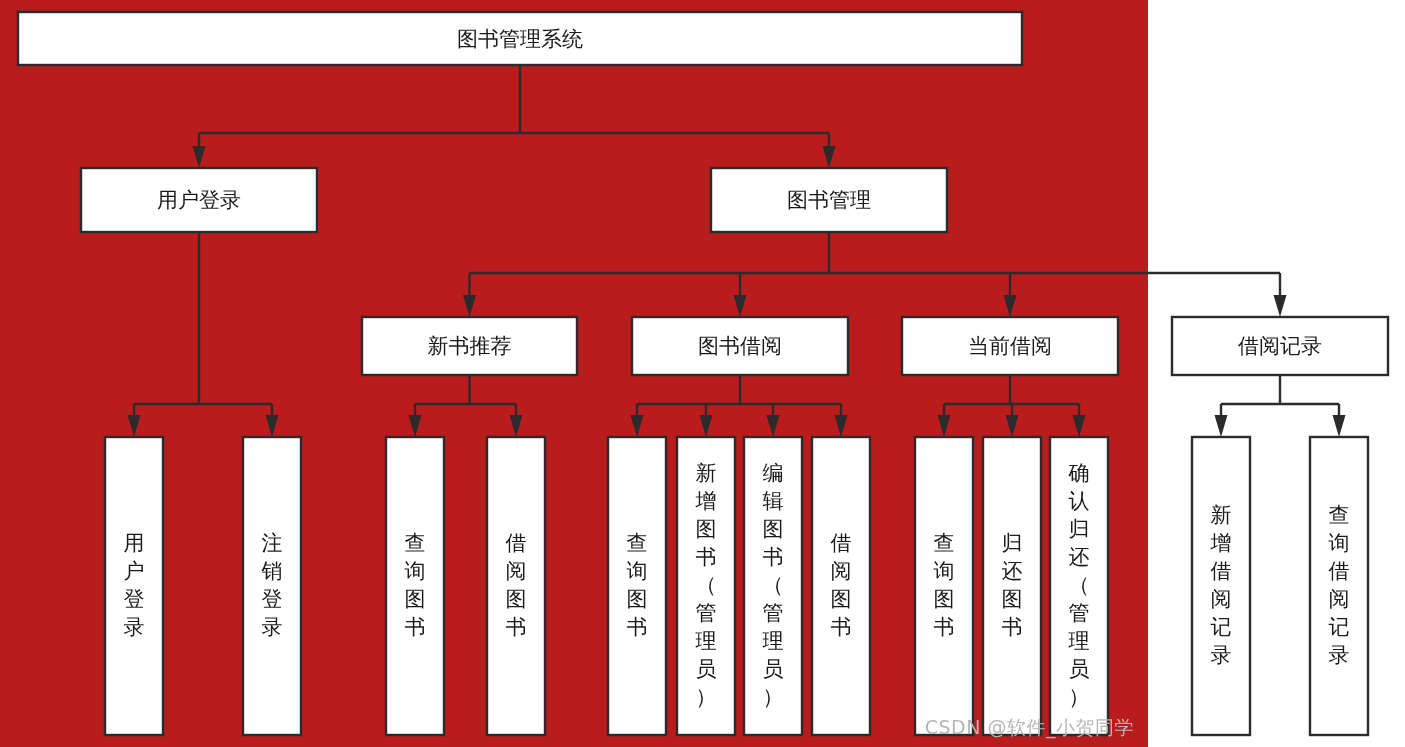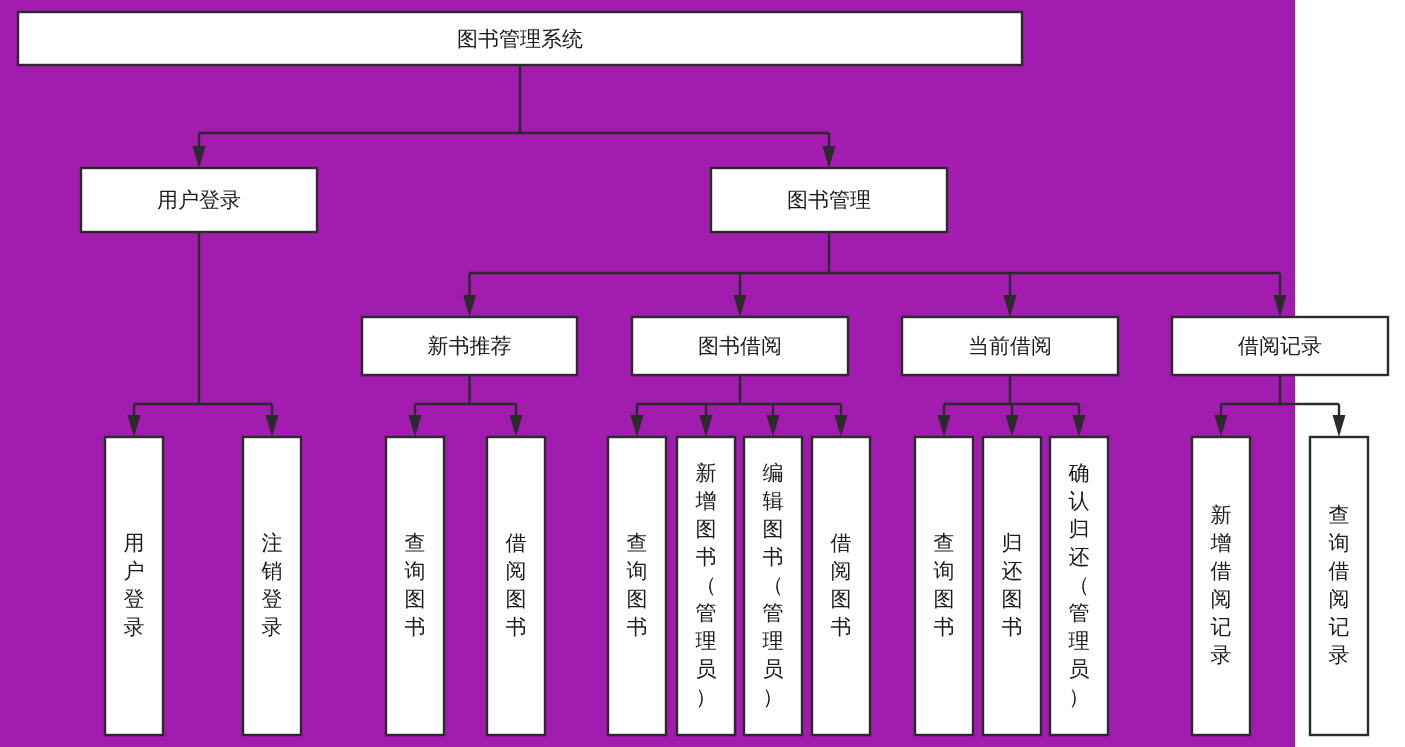--- a/index.html
+++ b/index.html
@@ -9,23 +9,23 @@
     background: #ffffff;
   }
   body {
     width: 1405px;
     height: 747px;
     overflow: hidden;
     font-family: "DejaVu Sans", "Liberation Sans", sans-serif;
   }
   #diagram-root {
     position: relative;
-    width: 1295px;
+    width: 1148px;
     height: 747px;
-    background: #a21caf;
+    background: #b91c1c;
     text-decoration: underline;
   }
   svg.diagram {
     position: absolute;
     left: 0;
     top: 0;
     width: 1405px;
     height: 747px;
     display: block;
   }
@@ -218,13 +218,14 @@
         <g>
           <rect class="node-rect" x="1192" y="437" width="58" height="298"></rect>
           <text class="node-label-vertical" x="1221" y="522"><tspan x="1221" dy="0">新</tspan><tspan x="1221" dy="28">增</tspan><tspan x="1221" dy="28">借</tspan><tspan x="1221" dy="28">阅</tspan><tspan x="1221" dy="28">记</tspan><tspan x="1221" dy="28">录</tspan></text>
         </g>
         <g>
           <rect class="node-rect" x="1310" y="437" width="58" height="298"></rect>
           <text class="node-label-vertical" x="1339" y="522"><tspan x="1339" dy="0">查</tspan><tspan x="1339" dy="28">询</tspan><tspan x="1339" dy="28">借</tspan><tspan x="1339" dy="28">阅</tspan><tspan x="1339" dy="28">记</tspan><tspan x="1339" dy="28">录</tspan></text>
         </g>
       </g>
   </svg>
+  <div class="watermark">CSDN @软件_小贺同学</div>
 </div>
 
 </body></html>

